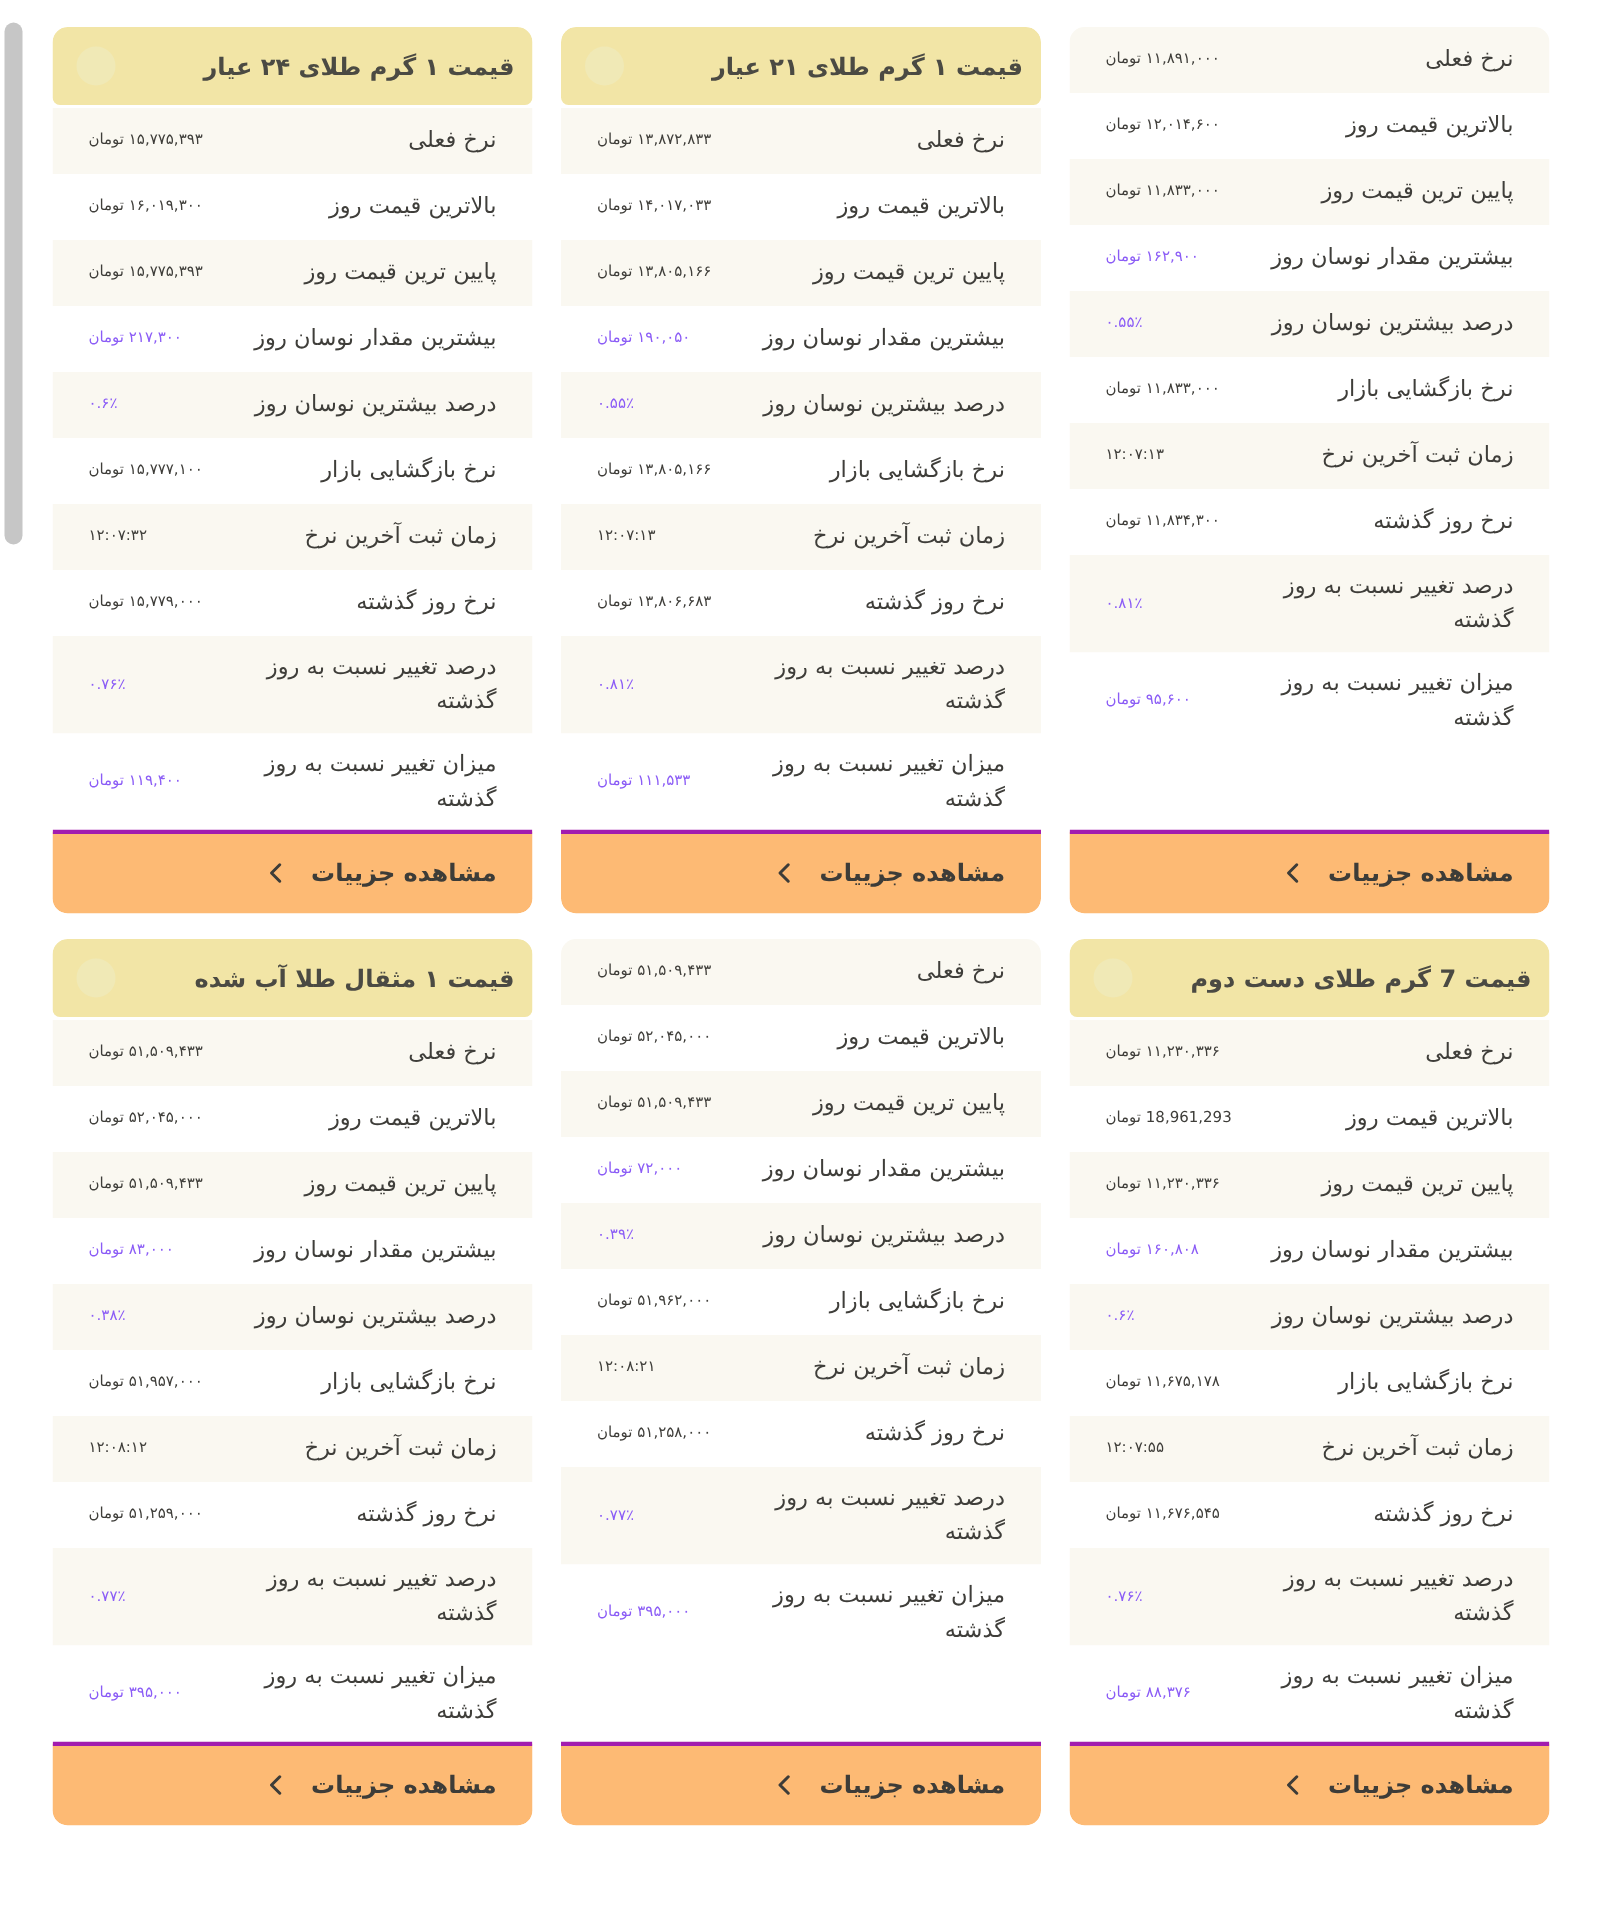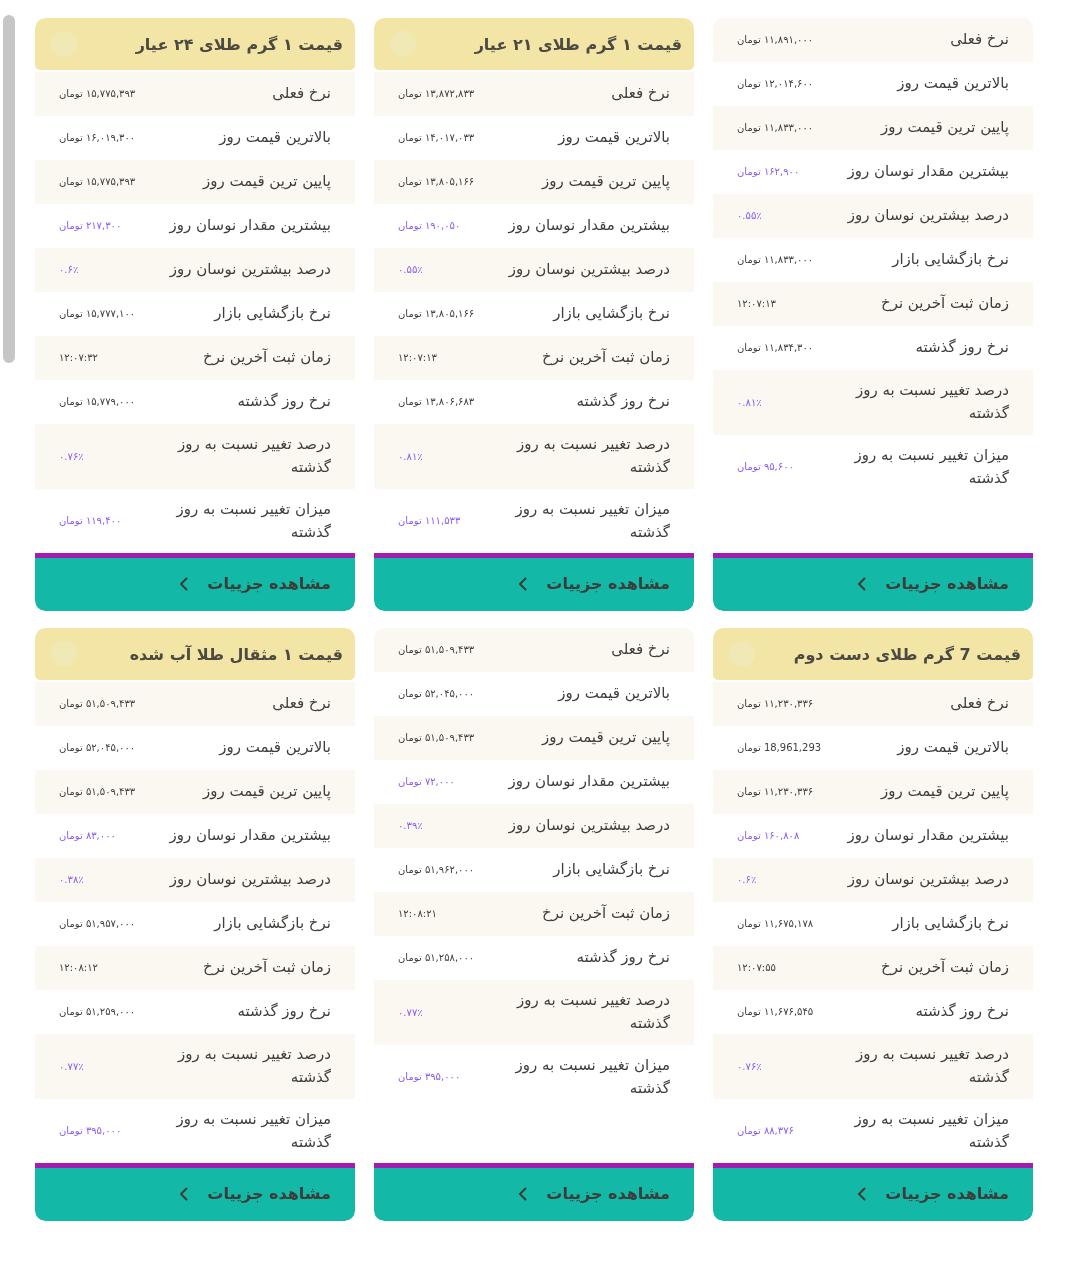--- a/index.html
+++ b/index.html
@@ -70,22 +70,22 @@
     font-size: 10px;
     font-weight: 500;
     color: #3f3e3a;
     text-align: center;
     max-width: 126px;
     line-height: 1.55;
   }
   .price-row-value.green { color: #8b5cf6; }
   .card-footer {
     margin-top: auto;
-    border-top: 5px solid #a21caf;
-    background: #14b8a6;
+    border-top: 3px solid #a21caf;
+    background: #fdba74;
     padding: 16px 24px 18px 24px;
     display: flex;
     align-items: center;
     gap: 16px;
     cursor: pointer;
     border-radius: 0 0 10px 10px;
   }
   .details-label {
     font-size: 16px;
     font-weight: 600;

